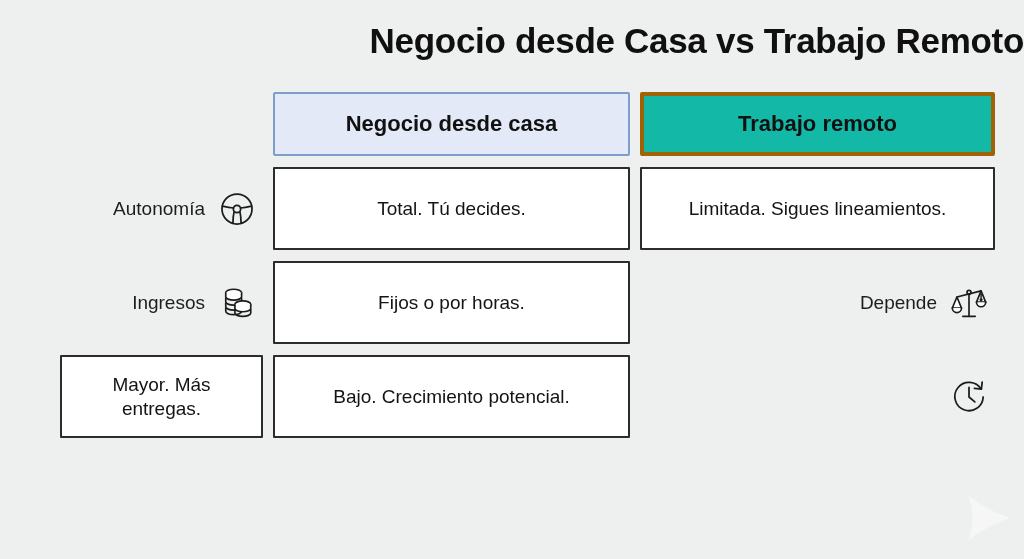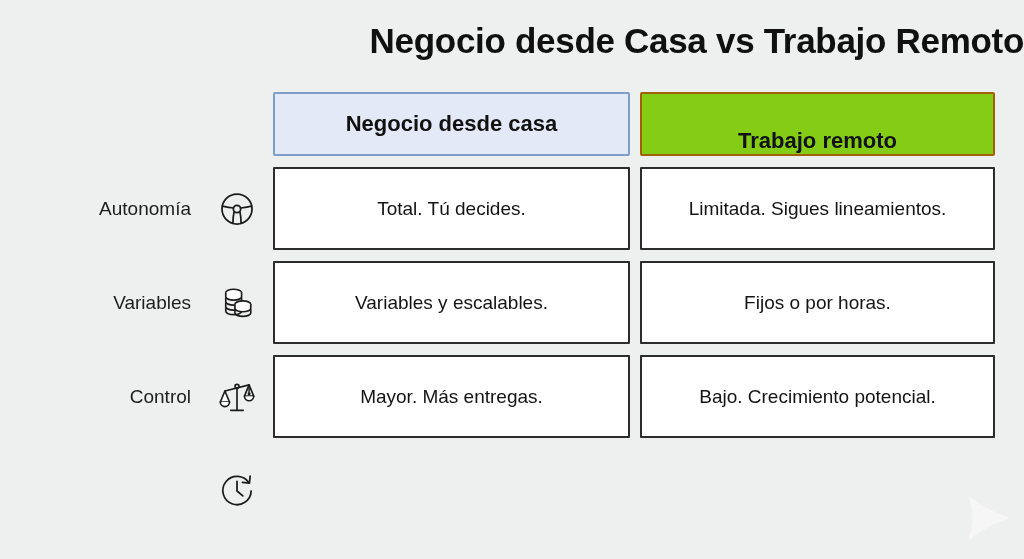--- a/index.html
+++ b/index.html
@@ -64,32 +64,31 @@
     border-radius: 2px;
   }
   .hdr-spacer {
     background: transparent;
   }
   .hdr-blue {
     background: #e3e9f6;
     border: 2px solid #7d9dcb;
   }
   .hdr-green {
-    background: #84cc16;
-    border: 2px solid #a16207;
-    align-items: flex-end;
+    background: #14b8a6;
+    border: 4px solid #a16207;
   }
 
   
   .rowlabel {
     height: 83px;
     display: flex;
     align-items: center;
     justify-content: flex-end;
-    gap: 24px;
+    gap: 10px;
     padding-right: 4px;
     box-sizing: border-box;
   }
   .rowlabel .txt {
     font-size: 19px;
     color: #1d1d1d;
     text-align: right;
     line-height: 1.22;
     white-space: pre-line;
   }
@@ -158,39 +157,38 @@
           <circle cx="24" cy="24" r="4.4"></circle>
           <path d="M6.6 20.5 C13 21.8 16.8 22.4 19.9 22.8 M41.4 20.5 C35 21.8 31.2 22.4 28.1 22.8" stroke-linecap="round"></path>
           <path d="M20.4 27.7 C19.4 32.2 19.1 37.4 19.1 41.2 M27.6 27.7 C28.6 32.2 28.9 37.4 28.9 41.2" stroke-linecap="round"></path>
         </svg>
       </span>
     </div>
     <div class="cell">Total. Tú decides.</div>
     <div class="cell">Limitada. Sigues lineamientos.</div>
 
     <div class="rowlabel">
-      <span class="txt">Variables</span>
+      <span class="txt">Ingresos</span>
       <span class="ico">
         <svg width="40" height="40" viewBox="0 0 48 48" fill="#ffffff" stroke="#1b1b1b" stroke-width="2">
           <ellipse cx="20" cy="11.5" rx="9.5" ry="4"></ellipse>
           <path d="M10.5 11.5 v5 a9.5 4 0 0 0 19 0 v-5"></path>
           <path d="M10.5 17.5 v5 a9.5 4 0 0 0 19 0 v-5" fill="none"></path>
           <path d="M10.5 23.5 v5 a9.5 4 0 0 0 19 0 v-5" fill="none"></path>
           <path d="M10.5 29.5 v4.5 a9.5 4 0 0 0 19 0 v-4.5" fill="none"></path>
           <ellipse cx="31" cy="25.5" rx="9.5" ry="4"></ellipse>
           <path d="M21.5 25.5 v5 a9.5 4 0 0 0 19 0 v-5"></path>
           <path d="M21.5 31.5 v4.5 a9.5 4 0 0 0 19 0 v-4.5" fill="none"></path>
         </svg>
       </span>
     </div>
-    <div class="cell">Variables y escalables.</div>
     <div class="cell">Fijos o por horas.</div>
 
     <div class="rowlabel">
-      <span class="txt">Control</span>
+      <span class="txt">Depende</span>
       <span class="ico">
         <svg width="40" height="40" viewBox="0 0 48 48" fill="none" stroke="#1b1b1b" stroke-width="2" stroke-linecap="round" stroke-linejoin="round">
           <path d="M24 13.5 V40"></path>
           <path d="M16.5 40 h15"></path>
           <circle cx="24" cy="11.2" r="2.4"></circle>
           <path d="M9.5 16.8 L38.5 9.5"></path>
           <path d="M9.5 16.8 L4 30 h11 z" fill="#ffffff"></path>
           <path d="M4 30 a5.5 5.5 0 0 0 11 0" fill="#ffffff"></path>
           <path d="M38.5 9.5 L33 23 h11 z" fill="#ffffff"></path>
           <path d="M33 23 a5.5 5.5 0 0 0 11 0" fill="#ffffff"></path>

